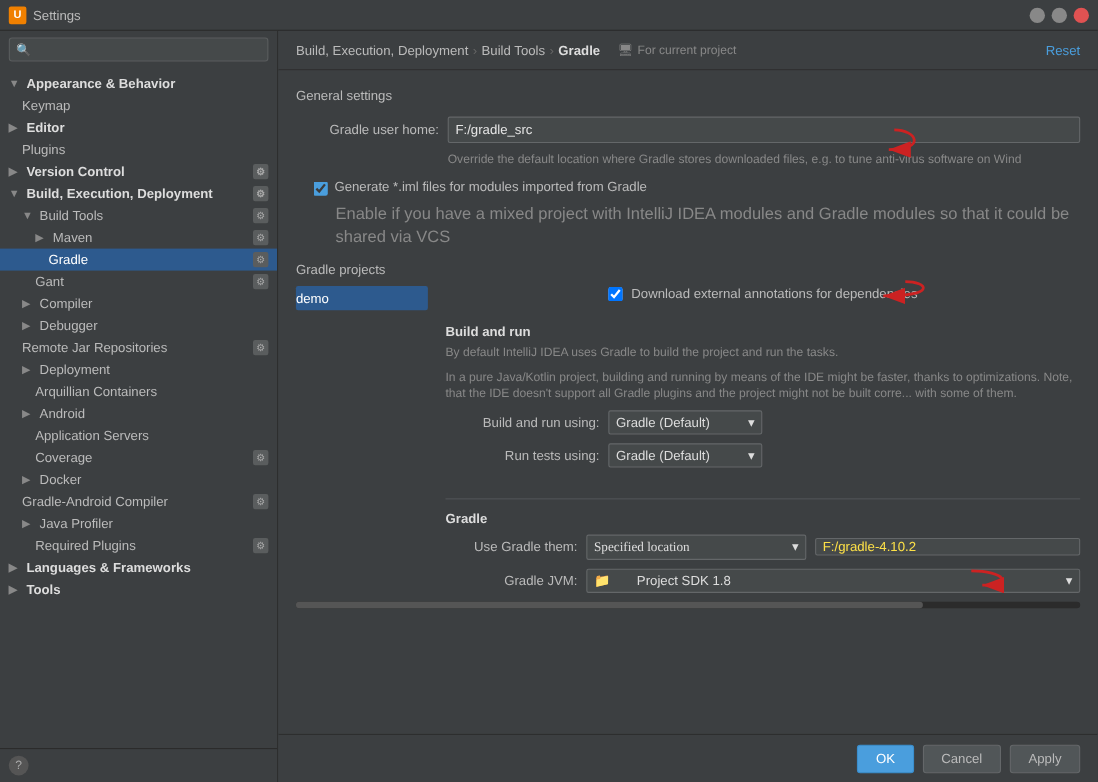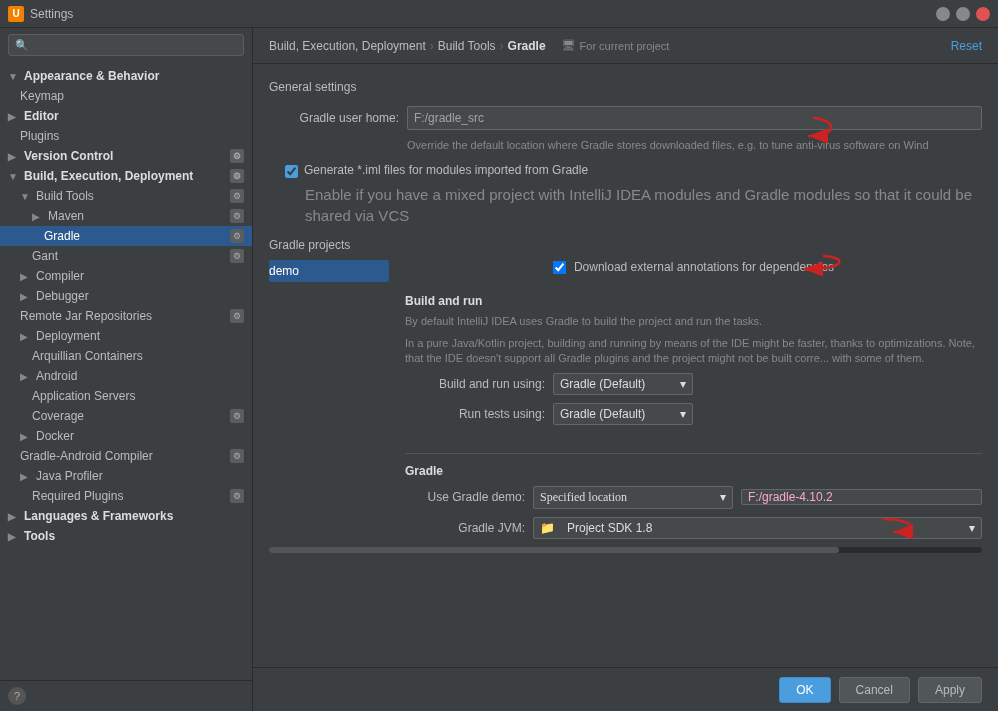--- a/index.html
+++ b/index.html
@@ -184,21 +184,21 @@
       width: 130px;
       text-align: right;
       flex-shrink: 0;
     }
     .form-input {
       flex: 1;
       background: #45494a;
       border: 1px solid #646769;
       border-radius: 2px;
       padding: 4px 6px;
-      color: #a3a3a3;
+      color: #e5e5e5;
       font-size: 12px;
       outline: none;
     }
     .hint-text {
       color: #888;
       font-size: 11px;
       margin-left: 138px;
       margin-bottom: 10px;
       line-height: 1.4;
     }
@@ -298,21 +298,21 @@
       width: 120px;
       text-align: right;
       flex-shrink: 0;
     }
     .gradle-location-input {
       flex: 1;
       background: #45494a;
       border: 1px solid #646769;
       border-radius: 2px;
       padding: 0 6px;
-      color: #f9a8d4;
+      color: #fde047;
       font-size: 12px;
       outline: none;
     }
     .jvm-row {
       display: flex;
       align-items: center;
       gap: 8px;
     }
     .scrollbar-area {
       height: 6px;
@@ -368,21 +368,21 @@
       border: 1px solid #646769;
       border-radius: 2px;
       padding: 3px 6px;
       color: #dddddd;
       font-size: 12px;
       min-width: 140px;
       display: flex;
       align-items: center;
       justify-content: space-between;
       cursor: pointer;
-      gap: 12px;
+      gap: 24px;
     }
   </style>
 </head>
 <body>
 
 <div class="title-bar">
   <div class="title-bar-icon">
     <span>U</span>
   </div>
   <span class="title-bar-text">Settings</span>
@@ -569,21 +569,21 @@
                   <span>Gradle (Default)</span>
                   <span>▾</span>
                 </div>
               </div>
             </div>
 
             <div class="gradle-section">
               <div class="gradle-section-title">Gradle</div>
 
               <div class="gradle-from-row">
-                <span class="gradle-label">Use Gradle demo:</span>
+                <span class="gradle-label">Use Gradle them:</span>
                 <div class="select-dropdown-full" style="min-width:200px;font-family:Liberation Serif, serif;">
                   <span>Specified location</span>
                   <span>▾</span>
                 </div>
                 <input class="gradle-location-input" type="text" value="F:/gradle-4.10.2" style="">
               </div>
 
               <div class="jvm-row">
                 <span class="gradle-label">Gradle JVM:</span>
                 <div class="select-dropdown-full" style="flex:1;">

